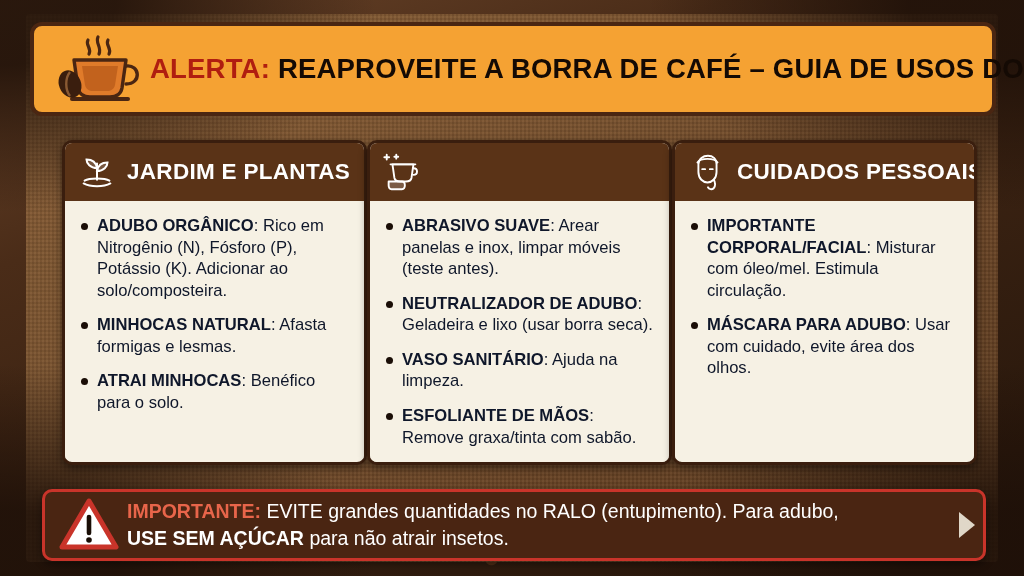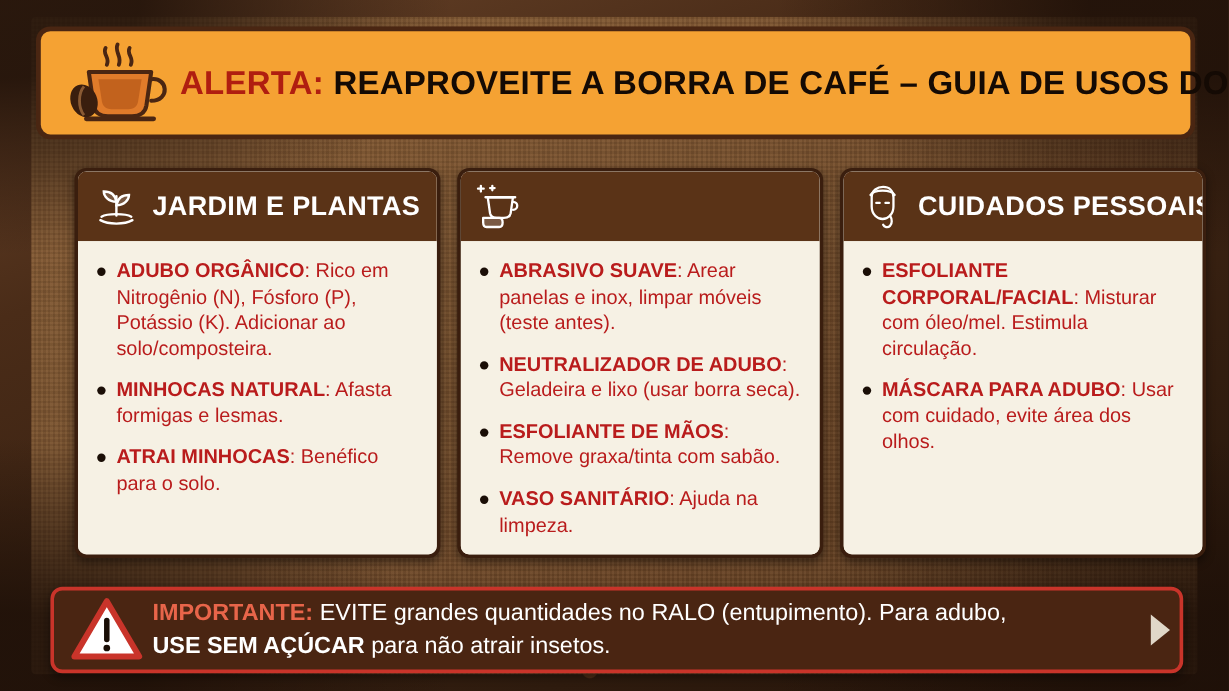--- a/index.html
+++ b/index.html
@@ -87,21 +87,21 @@
   .header-title .alerta {
     color: #B01E10;
   }
 
   
   .columns {
     position: absolute;
     left: 42px; top: 140px;
     width: 944px;
     display: flex;
-    gap: 14px;
+    gap: 0;
     padding-left: 20px;
   }
   .card {
     width: 305px;
     border: 3px solid #3A1E0E;
     border-radius: 10px;
     overflow: hidden;
     background: #F6F1E4;
     box-sizing: border-box;
     box-shadow: 0 3px 8px rgba(0,0,0,0.45);
@@ -142,21 +142,21 @@
     list-style: none;
     margin: 0;
     padding: 0;
   }
   ul.items > li {
     position: relative;
     padding-left: 18px;
     margin-bottom: 13px;
     font-size: 16.6px;
     line-height: 1.30;
-    color: #b91c1c;
+    color: #0f172a;
   }
   ul.items > li:last-child { margin-bottom: 0; }
   ul.items > li::before {
     content: "";
     position: absolute;
     left: 2px; top: 8px;
     width: 7px; height: 7px;
     border-radius: 50%;
     background: #1A0E06;
   }
@@ -276,43 +276,43 @@
               <path d="M6 9 L6 4 M3.5 6.5 L8.5 6.5"></path>
               <path d="M16 8 L16 4 M14 6 L18 6"></path>
             </g>
           </svg>
         </div>
       </div>
       <div class="card-body">
         <ul class="items">
           <li><span class="term">ABRASIVO SUAVE</span><span>: Arear panelas e inox, limpar móveis (teste antes).</span></li>
           <li><span class="term">NEUTRALIZADOR DE ADUBO</span><span>: Geladeira e lixo (usar borra seca).</span></li>
+          <li><span class="term">VASO SANITÁRIO</span><span>: Ajuda na limpeza.</span></li>
           <li><span class="term">ESFOLIANTE DE MÃOS</span><span>: Remove graxa/tinta com sabão.</span></li>
-          <li><span class="term">VASO SANITÁRIO</span><span>: Ajuda na limpeza.</span></li>
         </ul>
       </div>
     </div>
 
     <div class="card">
       <div class="card-head">
         <div class="card-head-icon">
           <svg viewBox="0 0 44 44" width="42" height="42">
             <g stroke="#FFFFFF" stroke-width="2" fill="none" stroke-linecap="round" stroke-linejoin="round">
               <path d="M13 14 C13 8, 18 5, 23 5 C28 5, 32 8, 32 14 L32 22 C32 29, 27 33, 22.5 33 C18 33, 13 29, 13 22 Z"></path>
               <path d="M12 12 C15 7, 30 7, 33 12"></path>
               <path d="M17 19 L20 19 M25 19 L28 19"></path>
               <path d="M29 30 C31 33, 31 37, 29 39 C27 41, 24 40, 23 38"></path>
             </g>
           </svg>
         </div>
         <div class="card-head-title">CUIDADOS PESSOAIS</div>
       </div>
       <div class="card-body">
         <ul class="items">
-          <li><span class="term">ESFOLIANTE CORPORAL/FACIAL</span><span>: Misturar com óleo/mel. Estimula circulação.</span></li>
+          <li><span class="term">IMPORTANTE CORPORAL/FACIAL</span><span>: Misturar com óleo/mel. Estimula circulação.</span></li>
           <li><span class="term">MÁSCARA PARA ADUBO</span><span>: Usar com cuidado, evite área dos olhos.</span></li>
         </ul>
       </div>
     </div>
   </div>
 
   <div class="footer">
     <div class="warn-icon">
       <svg viewBox="0 0 60 56" width="60" height="56">
         <path d="M30 4 L57 50 L3 50 Z" fill="#FFFFFF" stroke="#C9342A" stroke-width="5" stroke-linejoin="round"></path>

